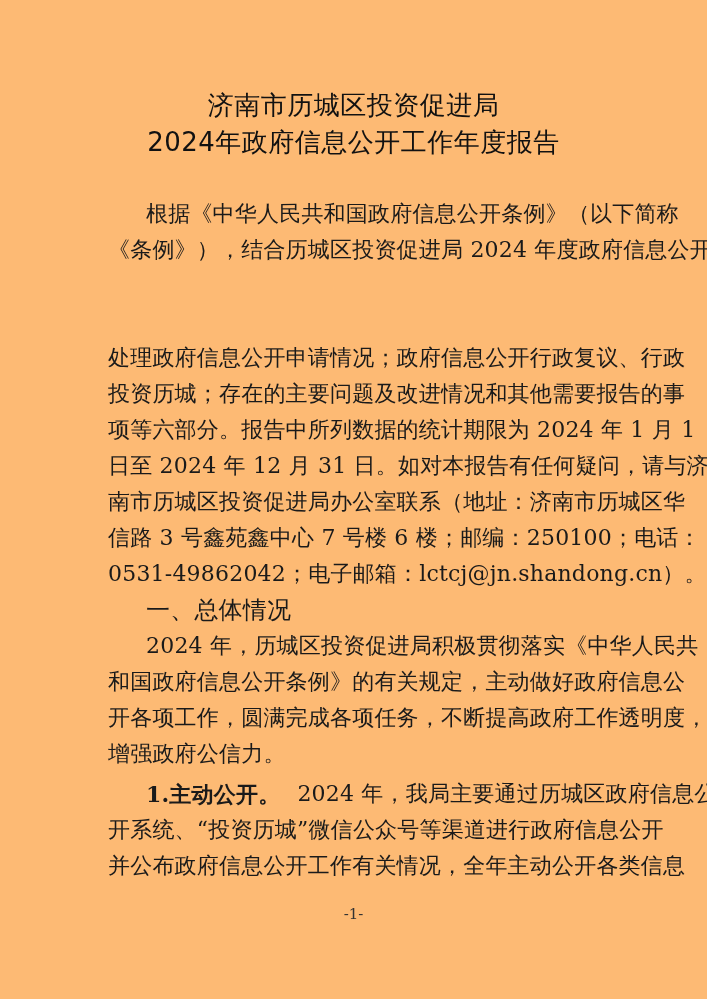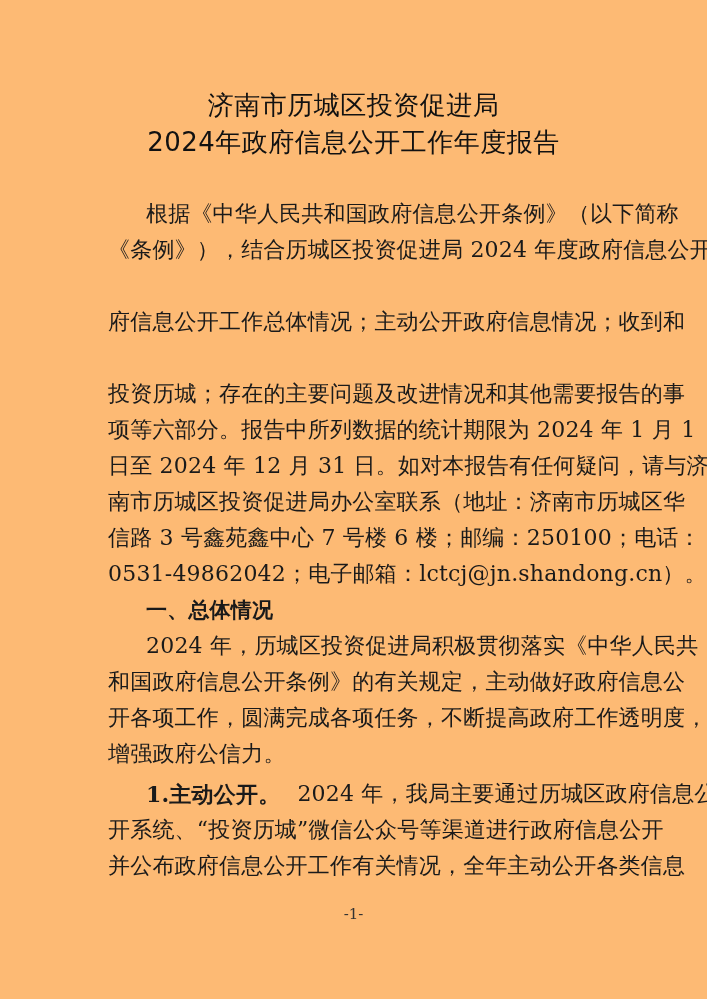--- a/index.html
+++ b/index.html
@@ -7,35 +7,35 @@
   .page { position: absolute; left: 0; top: 0; width: 707px; height: 999px; background: #fdba74; padding-left: 20px; }
   .title { position: absolute; left: 0; width: 707px; text-align: center;
            font-family: "DejaVu Sans", "Liberation Sans", sans-serif; font-size: 26px; color: #111; line-height: 30px; letter-spacing: 0.5px; }
   .t1 { top: 90px; }
   .t2 { top: 127px; }
   .line { position: absolute; left: 108px; width: 490px; height: 36px; line-height: 36px;
           font-family: "DejaVu Serif", "Liberation Serif", serif; font-size: 22px; color: #1a1a1a;
           white-space: nowrap; text-align: justify; text-align-last: justify; letter-spacing: 0.2px; }
   .indent { left: 146px; width: 452px; }
   .nojust { text-align-last: left; }
-  .heading { font-family: "DejaVu Sans", "Liberation Sans", sans-serif; font-weight: bold; font-size: 21px; text-align-last: left; }
+  .heading { font-family: "DejaVu Sans", "Liberation Sans", sans-serif; font-weight: normal; font-size: 24px; text-align-last: left; }
   .bold-lead { font-weight: bold; }
   .pagenum { position: absolute; top: 905px; left: 0; width: 707px; text-align: center;
              font-family: "DejaVu Serif", "Liberation Serif", serif; font-size: 15px; color: #333; }
 </style>
 </head>
 <body>
 
 <div class="page">
   <div class="title t1">济南市历城区投资促进局</div>
   <div class="title t2">2024年政府信息公开工作年度报告</div>
 
   <div class="line indent" style="top:196px">根据《中华人民共和国政府信息公开条例》（以下简称</div>
   <div class="line" style="top:232px">《条例》），结合历城区投资促进局 2024 年度政府信息公开</div>
-  <div class="line" style="top:304px">府信息公开工作总体情况；主动公开政府信息情况；收到和</div>
+  <div class="line" style="top:340px">处理政府信息公开申请情况；政府信息公开行政复议、行政</div>
   <div class="line" style="top:376px">投资历城；存在的主要问题及改进情况和其他需要报告的事</div>
   <div class="line" style="top:412px">项等六部分。报告中所列数据的统计期限为 2024 年 1 月 1</div>
   <div class="line" style="top:448px">日至 2024 年 12 月 31 日。如对本报告有任何疑问，请与济</div>
   <div class="line" style="top:484px">南市历城区投资促进局办公室联系（地址：济南市历城区华</div>
   <div class="line" style="top:520px">信路 3 号鑫苑鑫中心 7 号楼 6 楼；邮编：250100；电话：</div>
   <div class="line nojust" style="top:556px">0531-49862042；电子邮箱：lctcj@jn.shandong.cn）。</div>
 
   <div class="line indent heading" style="top:592px">一、总体情况</div>
 
   <div class="line indent" style="top:628px">2024 年，历城区投资促进局积极贯彻落实《中华人民共</div>

